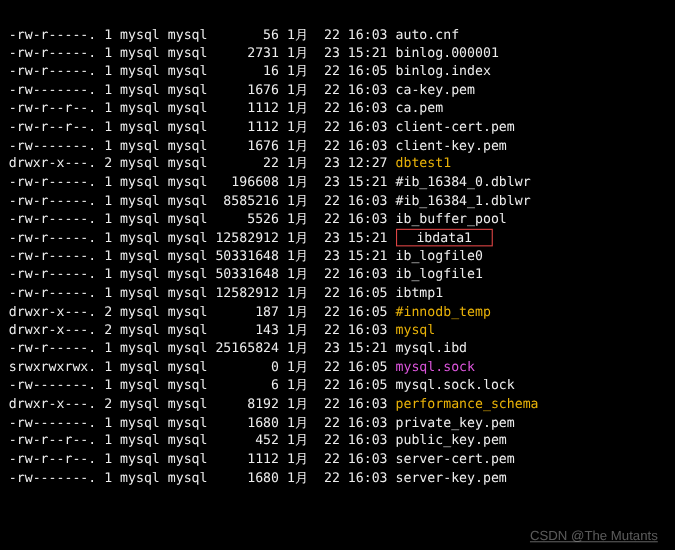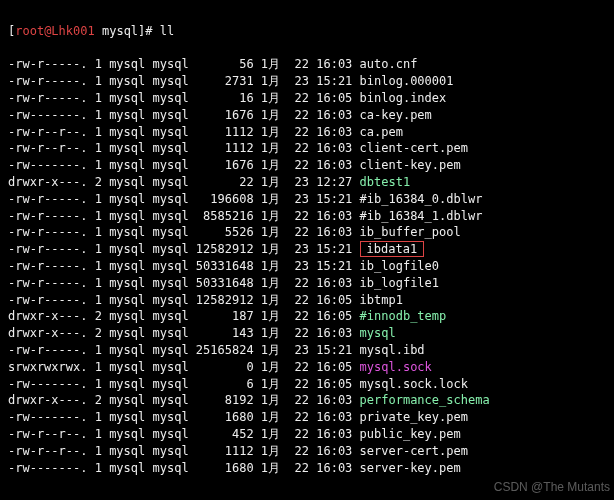--- a/index.html
+++ b/index.html
@@ -15,43 +15,43 @@
     overflow: hidden;
     position: relative;
   }
   .terminal {
     padding: 6px 8px;
     white-space: pre;
   }
   .line { display: block; }
   .white { color: #eee; }
   .red { color: #d44; }
-  .blue { color: #86efac; }
+  .blue { color: #eab308; }
   .magenta { color: #d5d; text-align: right; }
   .box {
     border: 1px solid #d44;
-    padding: 0 6px;
+    padding: 0 18px;
     display: inline-block;
     line-height: 1.1;
   }
   .watermark {
     position: absolute;
-    right: 4px;
+    right: 16px;
     bottom: 4px;
     color: rgba(200,200,200,0.45);
     font-family: Arial, sans-serif;
     font-size: 12px;
+    text-decoration: underline;
   }
   .seg { display: inline; }
 </style>
 </head>
 <body>
 
 <div class="terminal">
-<span class="line"><span class="seg white">[</span><span class="seg red">root@Lhk001</span><span class="seg white"> </span><span class="seg white">mysql</span><span class="seg white">]# </span><span class="seg white">ll</span></span>
 <div id="listing1"><span class="line"><span class="seg white">-rw-r-----. 1 mysql mysql       56 1月  22 16:03 </span><span class="seg white">auto.cnf</span></span><span class="line"><span class="seg white">-rw-r-----. 1 mysql mysql     2731 1月  23 15:21 </span><span class="seg white">binlog.000001</span></span><span class="line"><span class="seg white">-rw-r-----. 1 mysql mysql       16 1月  22 16:05 </span><span class="seg white">binlog.index</span></span><span class="line"><span class="seg white">-rw-------. 1 mysql mysql     1676 1月  22 16:03 </span><span class="seg white">ca-key.pem</span></span><span class="line"><span class="seg white">-rw-r--r--. 1 mysql mysql     1112 1月  22 16:03 </span><span class="seg white">ca.pem</span></span><span class="line"><span class="seg white">-rw-r--r--. 1 mysql mysql     1112 1月  22 16:03 </span><span class="seg white">client-cert.pem</span></span><span class="line"><span class="seg white">-rw-------. 1 mysql mysql     1676 1月  22 16:03 </span><span class="seg white">client-key.pem</span></span><span class="line"><span class="seg white">drwxr-x---. 2 mysql mysql       22 1月  23 12:27 </span><span class="seg blue">dbtest1</span></span><span class="line"><span class="seg white">-rw-r-----. 1 mysql mysql   196608 1月  23 15:21 </span><span class="seg white">#ib_16384_0.dblwr</span></span><span class="line"><span class="seg white">-rw-r-----. 1 mysql mysql  8585216 1月  22 16:03 </span><span class="seg white">#ib_16384_1.dblwr</span></span><span class="line"><span class="seg white">-rw-r-----. 1 mysql mysql     5526 1月  22 16:03 </span><span class="seg white">ib_buffer_pool</span></span><span class="line"><span class="seg white">-rw-r-----. 1 mysql mysql 12582912 1月  23 15:21 </span><span class="seg white box">ibdata1</span></span><span class="line"><span class="seg white">-rw-r-----. 1 mysql mysql 50331648 1月  23 15:21 </span><span class="seg white">ib_logfile0</span></span><span class="line"><span class="seg white">-rw-r-----. 1 mysql mysql 50331648 1月  22 16:03 </span><span class="seg white">ib_logfile1</span></span><span class="line"><span class="seg white">-rw-r-----. 1 mysql mysql 12582912 1月  22 16:05 </span><span class="seg white">ibtmp1</span></span><span class="line"><span class="seg white">drwxr-x---. 2 mysql mysql      187 1月  22 16:05 </span><span class="seg blue">#innodb_temp</span></span><span class="line"><span class="seg white">drwxr-x---. 2 mysql mysql      143 1月  22 16:03 </span><span class="seg blue">mysql</span></span><span class="line"><span class="seg white">-rw-r-----. 1 mysql mysql 25165824 1月  23 15:21 </span><span class="seg white">mysql.ibd</span></span><span class="line"><span class="seg white">srwxrwxrwx. 1 mysql mysql        0 1月  22 16:05 </span><span class="seg magenta">mysql.sock</span></span><span class="line"><span class="seg white">-rw-------. 1 mysql mysql        6 1月  22 16:05 </span><span class="seg white">mysql.sock.lock</span></span><span class="line"><span class="seg white">drwxr-x---. 2 mysql mysql     8192 1月  22 16:03 </span><span class="seg blue">performance_schema</span></span><span class="line"><span class="seg white">-rw-------. 1 mysql mysql     1680 1月  22 16:03 </span><span class="seg white">private_key.pem</span></span><span class="line"><span class="seg white">-rw-r--r--. 1 mysql mysql      452 1月  22 16:03 </span><span class="seg white">public_key.pem</span></span><span class="line"><span class="seg white">-rw-r--r--. 1 mysql mysql     1112 1月  22 16:03 </span><span class="seg white">server-cert.pem</span></span><span class="line"><span class="seg white">-rw-------. 1 mysql mysql     1680 1月  22 16:03 </span><span class="seg white">server-key.pem</span></span></div>
 
 
 
 
 </div>
 
 <div class="watermark">CSDN @The Mutants</div>
 
 </body></html>

